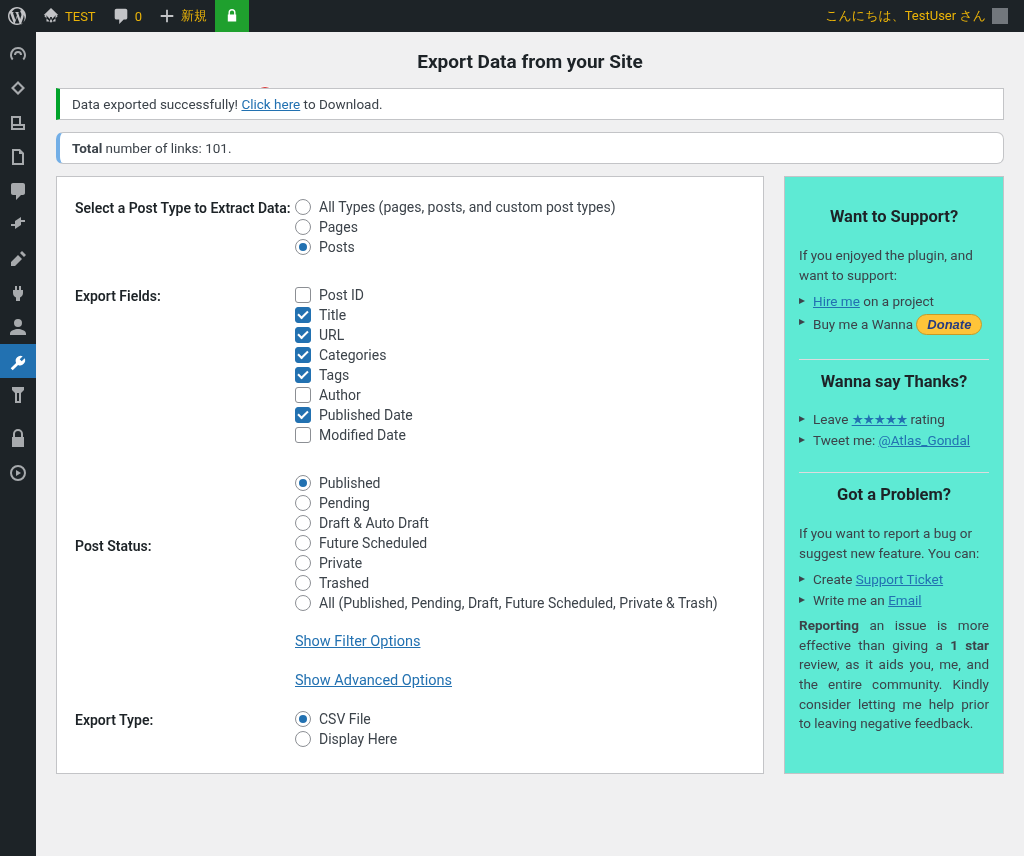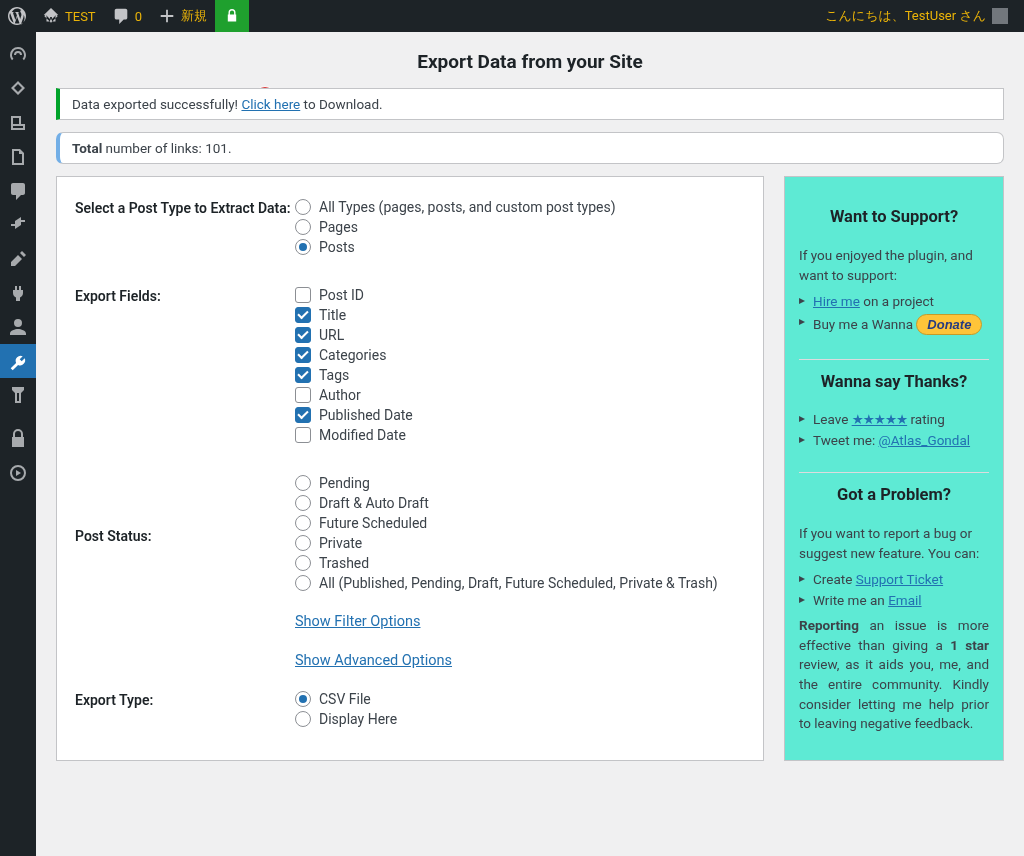--- a/index.html
+++ b/index.html
@@ -405,20 +405,24 @@
             <label class="opt">
               <span class="checkbox"></span>
               <span>Modified Date</span>
             </label>
           </div>
       </div>
 
       <div class="form-row" style="margin-bottom:10px;align-items:center;">
         <div class="form-label">Post Status:</div>
         <div class="form-controls" id="post-status-opts">
+            <label class="opt">
+              <span class="radio checked"></span>
+              <span>Published</span>
+            </label>
             <label class="opt">
               <span class="radio"></span>
               <span>Pending</span>
             </label>
             <label class="opt">
               <span class="radio"></span>
               <span>Draft &amp; Auto Draft</span>
             </label>
             <label class="opt">
               <span class="radio"></span>

